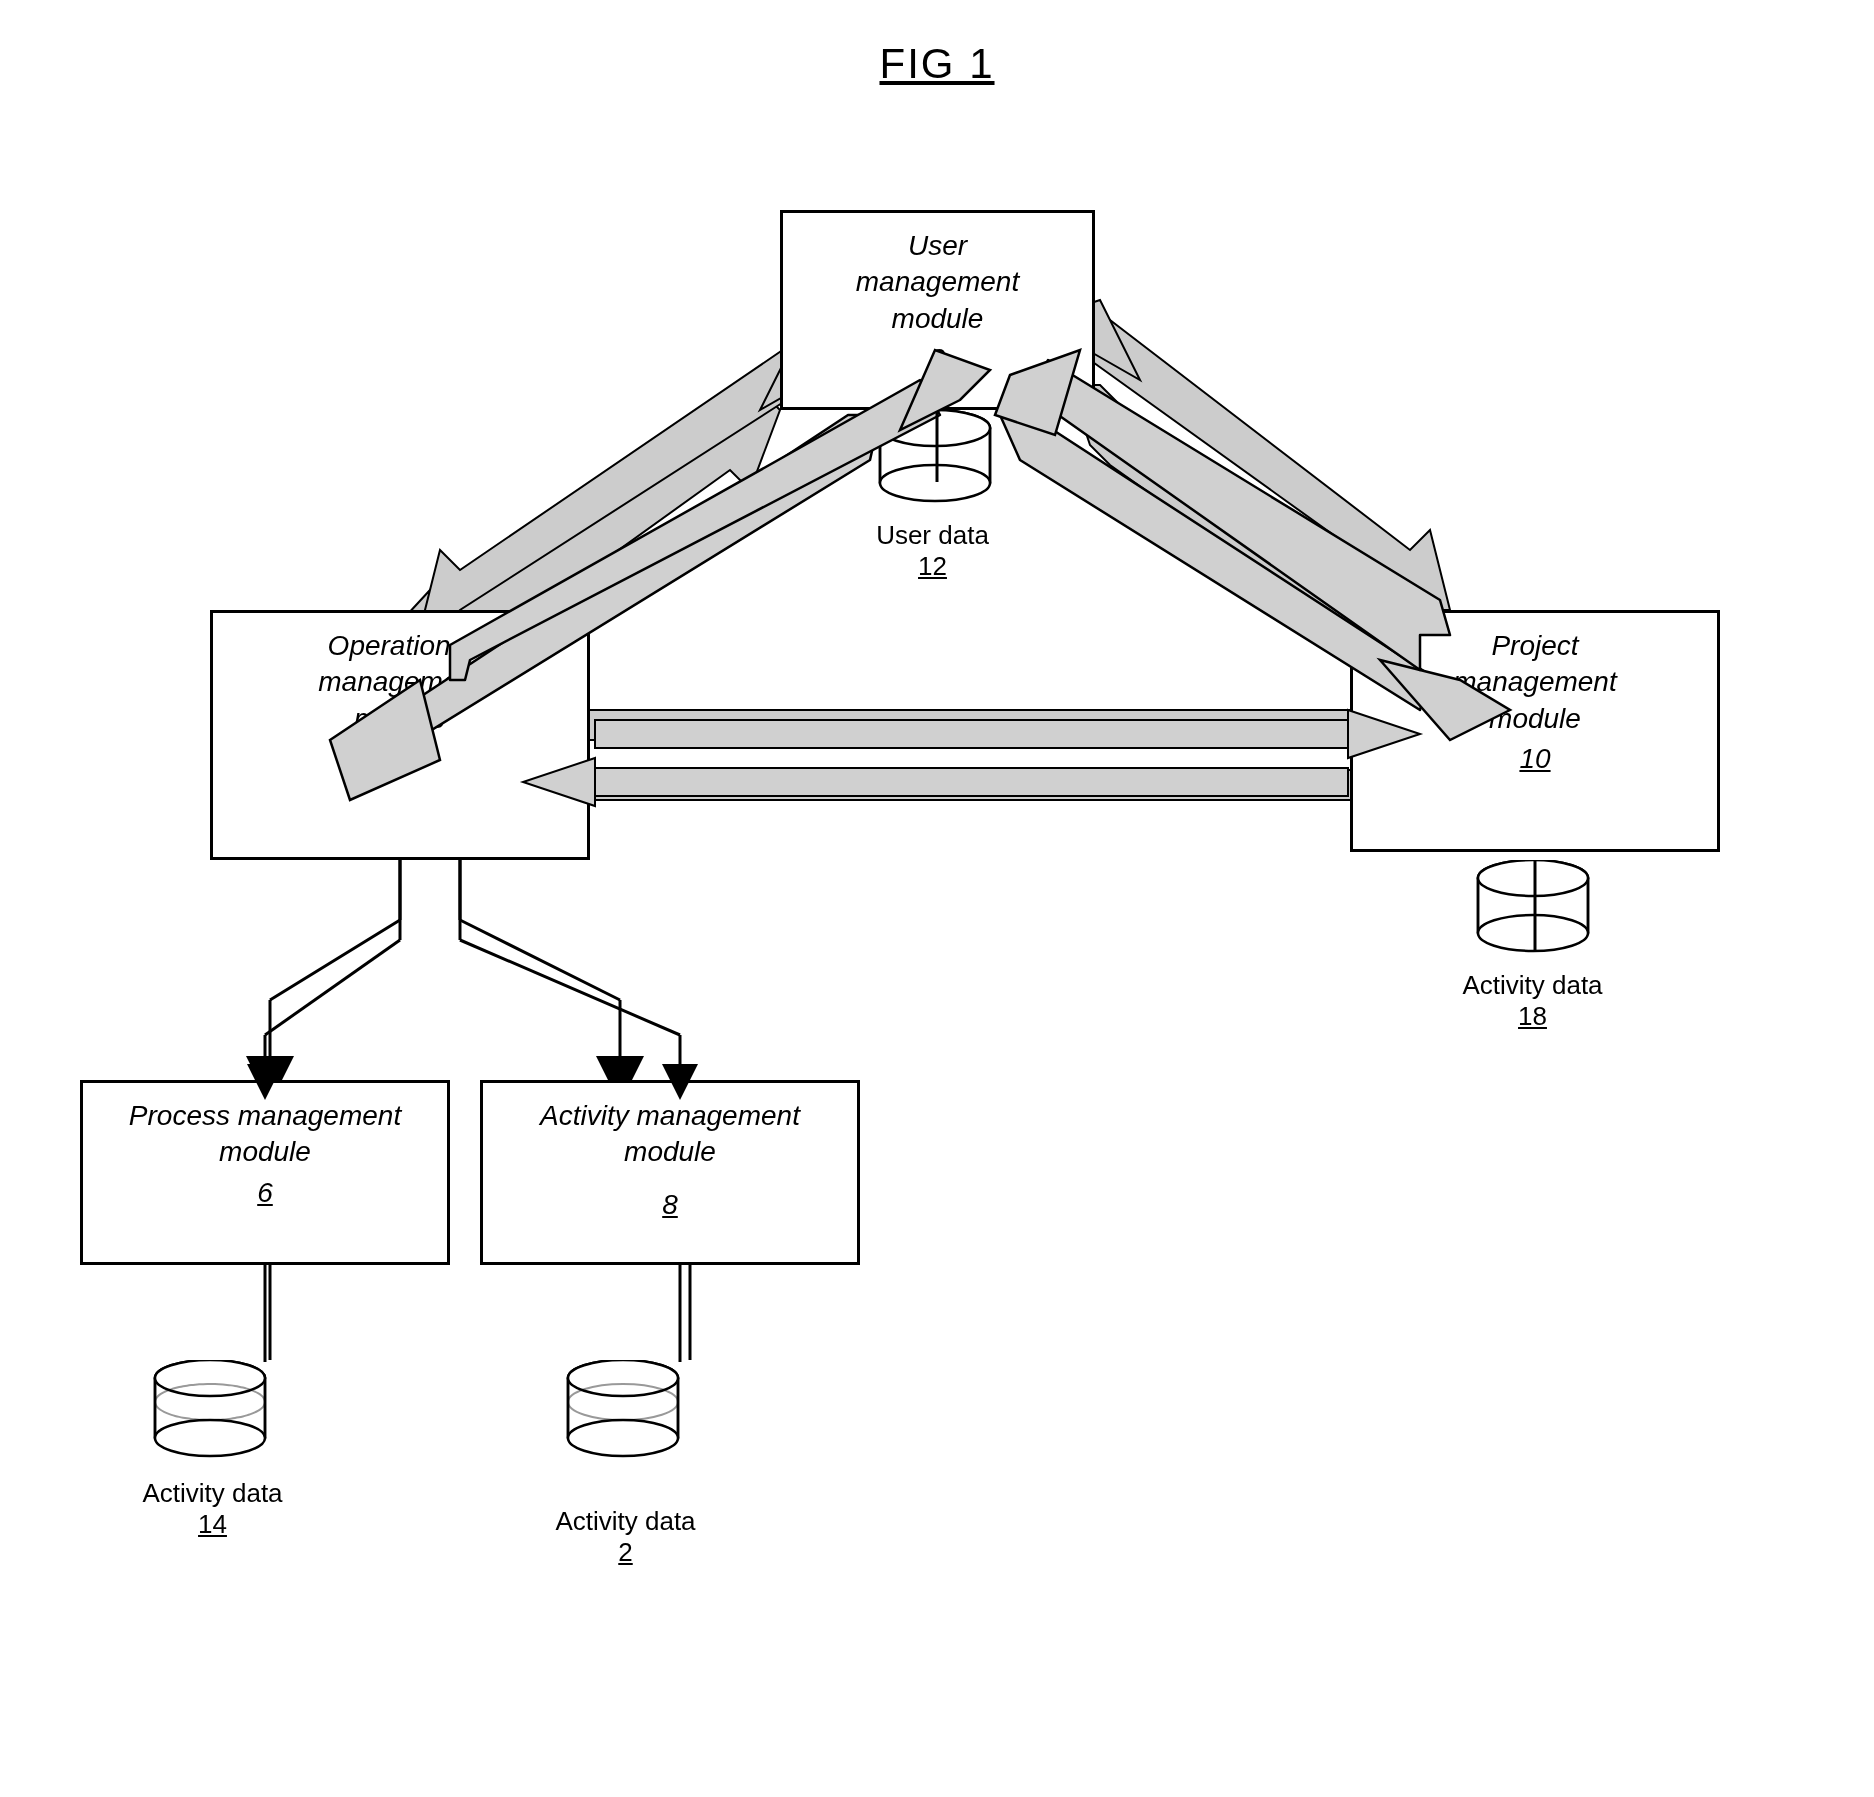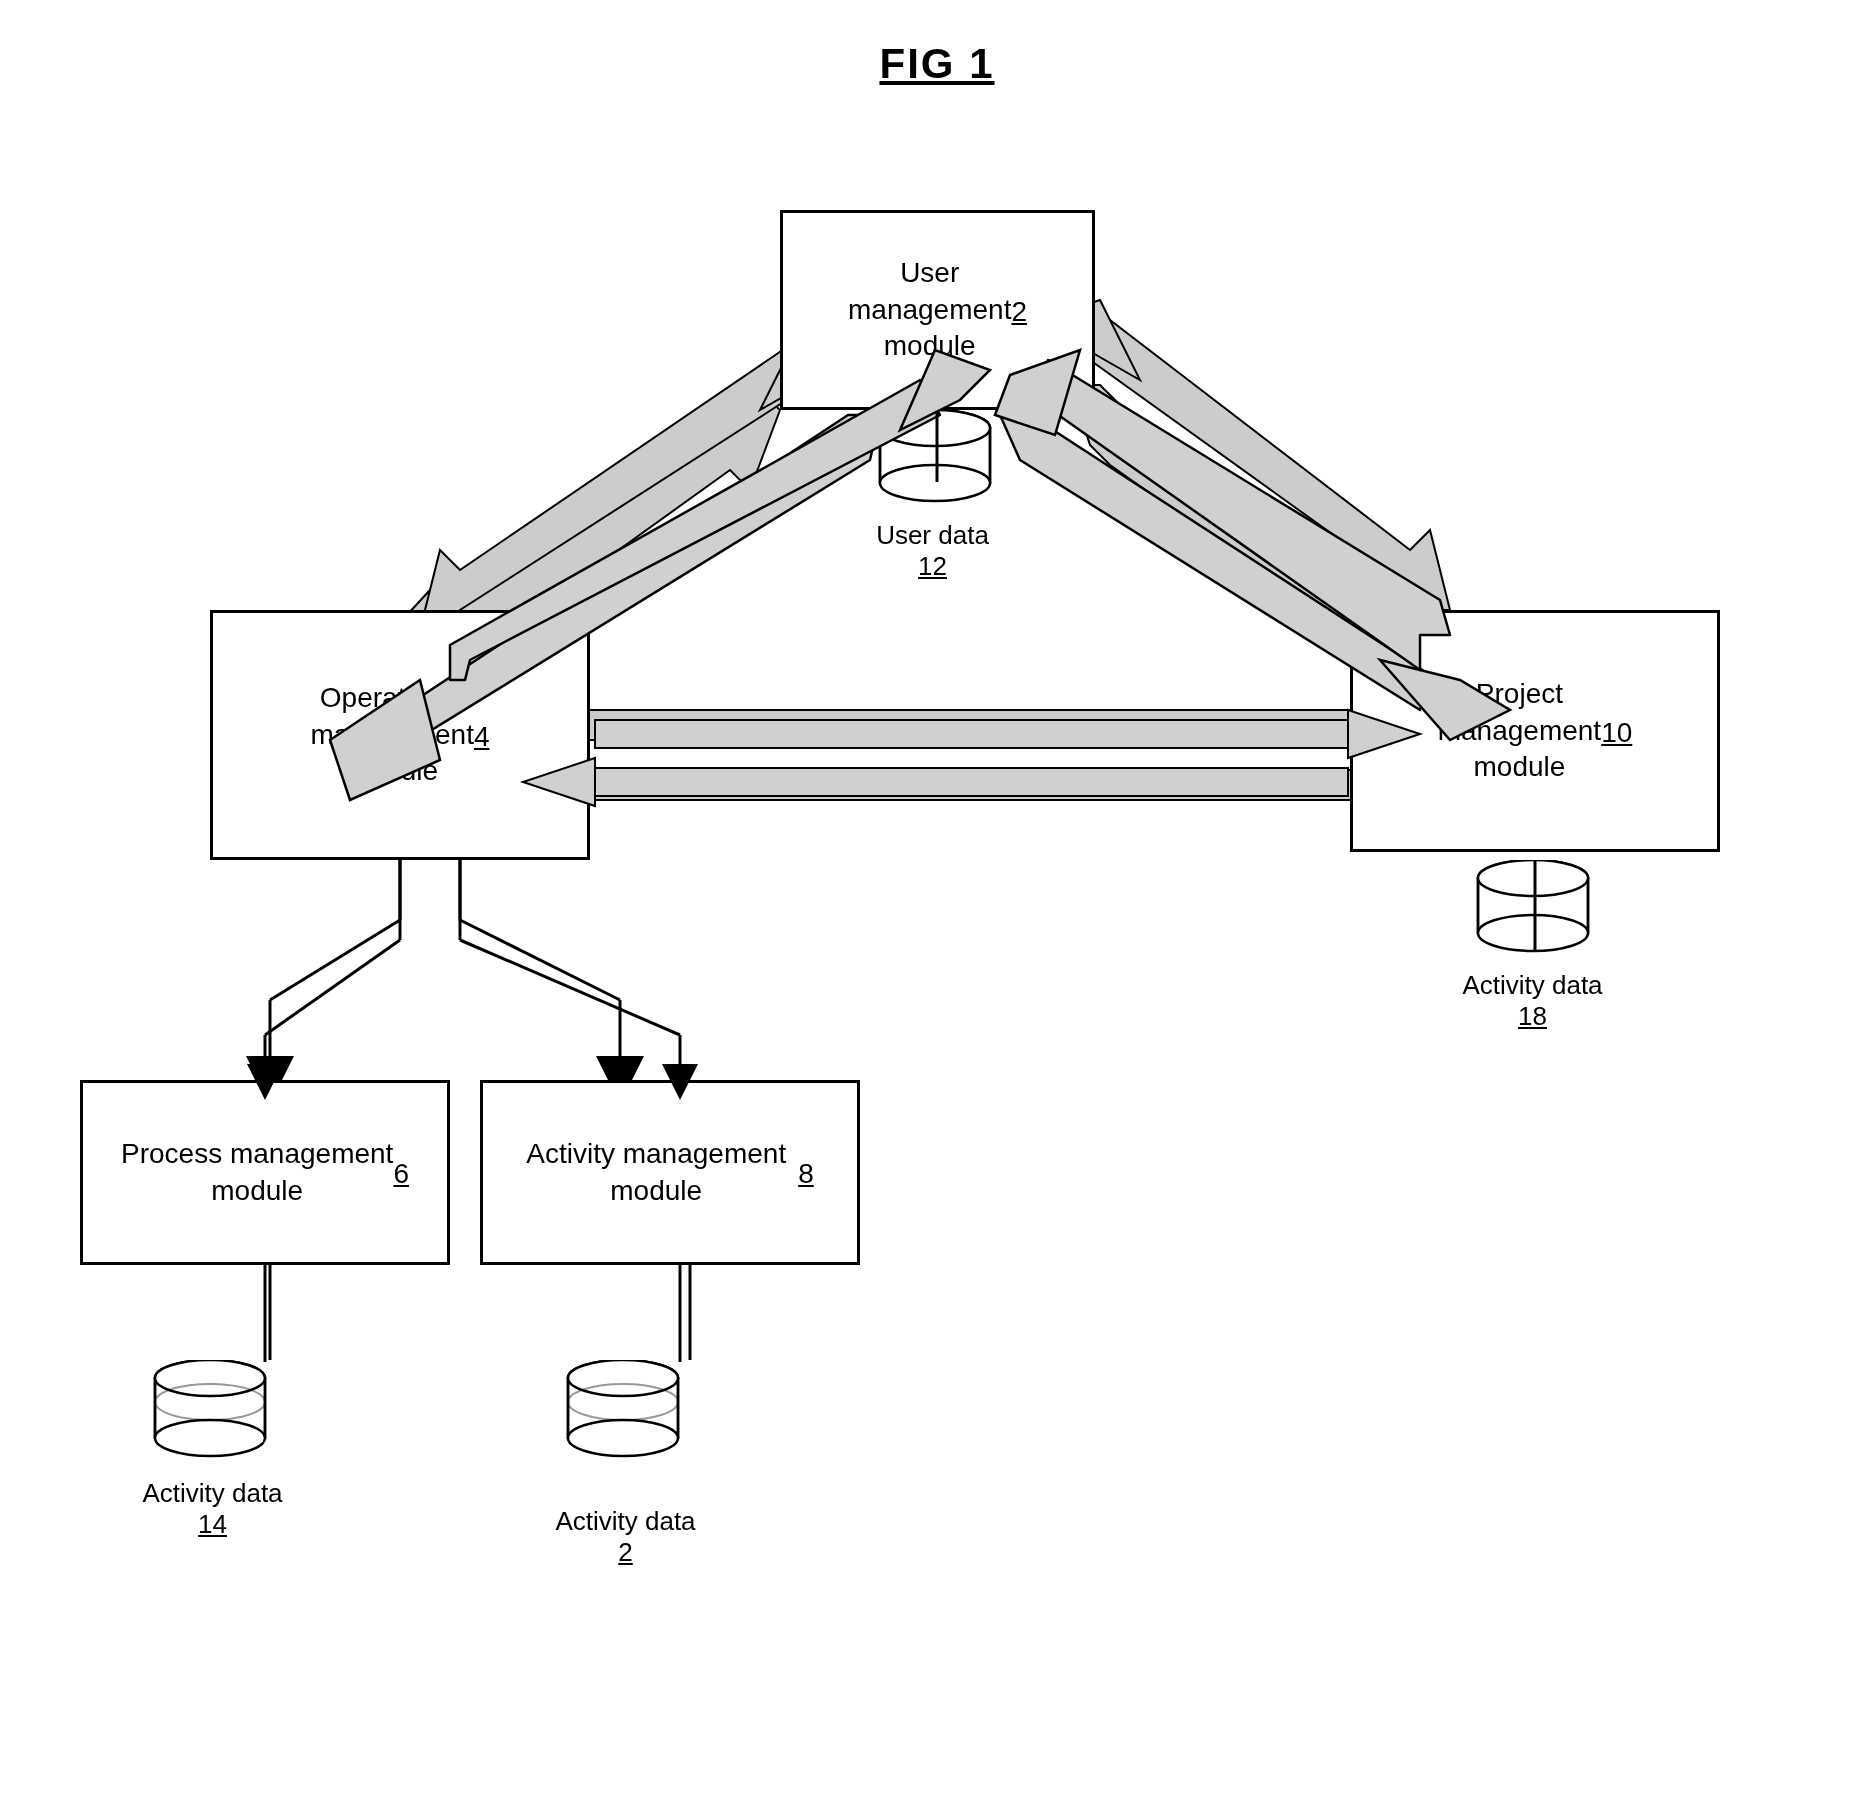--- a/index.html
+++ b/index.html
@@ -8,47 +8,48 @@
       font-family: Arial, sans-serif;
       width: 1874px;
       height: 1797px;
       position: relative;
       overflow: hidden;
     }
 
     .page-title {
       text-align: center;
       font-size: 42px;
-      font-weight: bold;
+      font-weight: normal;
       text-decoration: underline;
       padding-top: 40px;
       letter-spacing: 2px;
     }
 
     .diagram-container {
       position: absolute;
       top: 100px;
       left: 0;
       right: 0;
       bottom: 0;
     }
 
     
     .module-box {
       position: absolute;
       border: 3px solid #000;
       background: #fff;
       display: flex;
-      flex-direction: row;
+      flex-direction: column;
       align-items: center;
-      justify-content: center;
+      justify-content: flex-start;
       text-align: center;
       font-size: 28px;
       line-height: 1.3;
       padding: 15px 20px;
+      font-style: italic;
     }
 
     .module-box .num {
       text-decoration: underline;
       font-size: 28px;
       margin-top: 4px;
     }
 
     
     .db-label {

